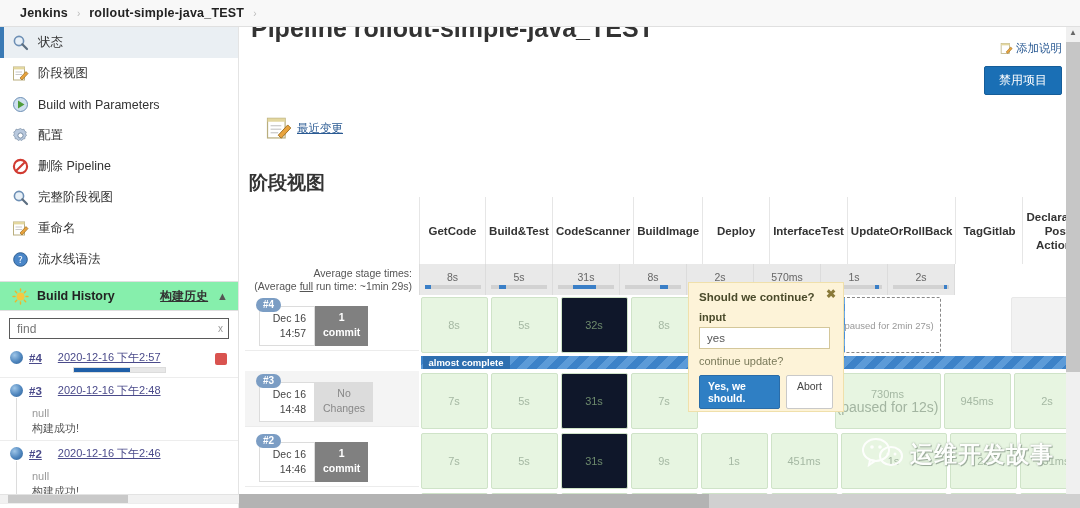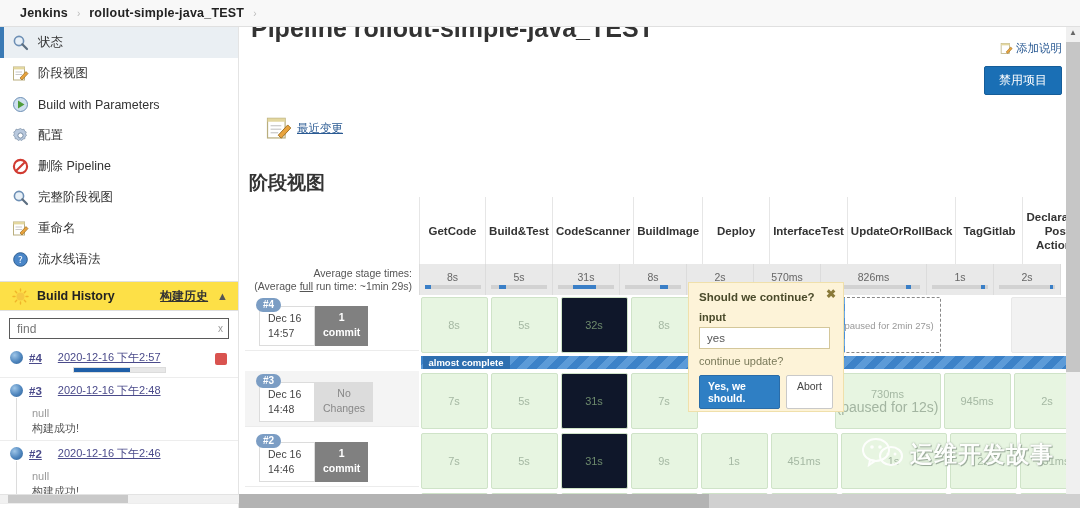--- a/index.html
+++ b/index.html
@@ -32,21 +32,21 @@
   .side-item {
     display: flex; align-items: center; height: 31px;
     padding-left: 12px; gap: 9px; font-size: 12.5px; color: #333;
   }
   .side-item.active { background: #eaeff3; border-left: 4px solid #3a7ab5; padding-left: 8px; font-family: Liberation Serif, serif; }
   .side-item .lbl { white-space: nowrap; }
   .ico { width: 17px; height: 17px; flex: 0 0 17px; display: block; }
 
   .bh-header {
     display: flex; align-items: center; height: 30px;
-    background: #fde047; border-top: 1px solid #e0e0e0; border-bottom: 1px solid #e0e0e0;
+    background: #86efac; border-top: 1px solid #e0e0e0; border-bottom: 1px solid #e0e0e0;
     padding: 0 10px 0 12px; gap: 8px; margin-top: 6px;
   }
   .bh-title { font-size: 12.5px; font-weight: bold; color: #222; }
   .bh-right { margin-left: auto; display: flex; align-items: center; gap: 9px; }
   .bh-link { font-size: 12px; font-weight: bold; color: #333; text-decoration: underline; }
   .bh-caret { font-size: 11px; color: #555; }
 
   .find-wrap { padding: 7px 9px 6px 9px; }
   .find-box {
     position: relative; height: 21px; border: 1px solid #5a5a5a; background: #fff;
@@ -129,21 +129,21 @@
     display: flex; align-items: center; padding-left: 14px;
   }
   .bld-cell.shade { background: #f4f4f4; }
   .tagnum {
     position: absolute; left: 11px; top: 3px; background: #7b9dc4; color: #fff;
     font-size: 10px; font-weight: bold; padding: 1px 7px 2px; border-radius: 9px; z-index: 4;
   }
   .bld-box { display: flex; margin-top: 7px; }
   .bld-when {
     background: #fff; border: 1px solid #dcdcdc; padding: 4px 8px;
-    font-size: 10.5px; color: #444; text-align: left; line-height: 15px; min-width: 56px;
+    font-size: 10.5px; color: #444; text-align: right; line-height: 15px; min-width: 56px;
   }
   .bld-commit {
     background: #808080; color: #fff; font-size: 10.5px; padding: 4px 8px;
     text-align: center; line-height: 15px; min-width: 46px; font-weight: bold;
   }
   .bld-commit.none { background: #dcdcdc; color: #888; font-weight: normal; }
 
   .stg-cell {
     height: 56px; display: flex; flex-direction: column; align-items: center; justify-content: center;
     font-size: 11px; color: #8a9a8a; background: #0f172a; border: 1px solid #cfe3c8;
@@ -464,26 +464,20 @@
           <div class="scell avg-cell">
             <span>2s</span>
             <span class="avg-bar">
                 <i style="left:74%;width:8%"></i>
               </span>
           </div>
           <div class="scell avg-cell">
             <span>570ms</span>
             <span class="avg-bar">
                 <i style="left:82%;width:6%"></i>
-              </span>
-          </div>
-          <div class="scell avg-cell" style="flex:0 0 106px">
-            <span>826ms</span>
-            <span class="avg-bar" style="width:92px">
-                <i style="left:85%;width:6%"></i>
               </span>
           </div>
           <div class="scell avg-cell">
             <span>1s</span>
             <span class="avg-bar">
                 <i style="left:88%;width:6%"></i>
               </span>
           </div>
           <div class="scell avg-cell">
             <span>2s</span>

